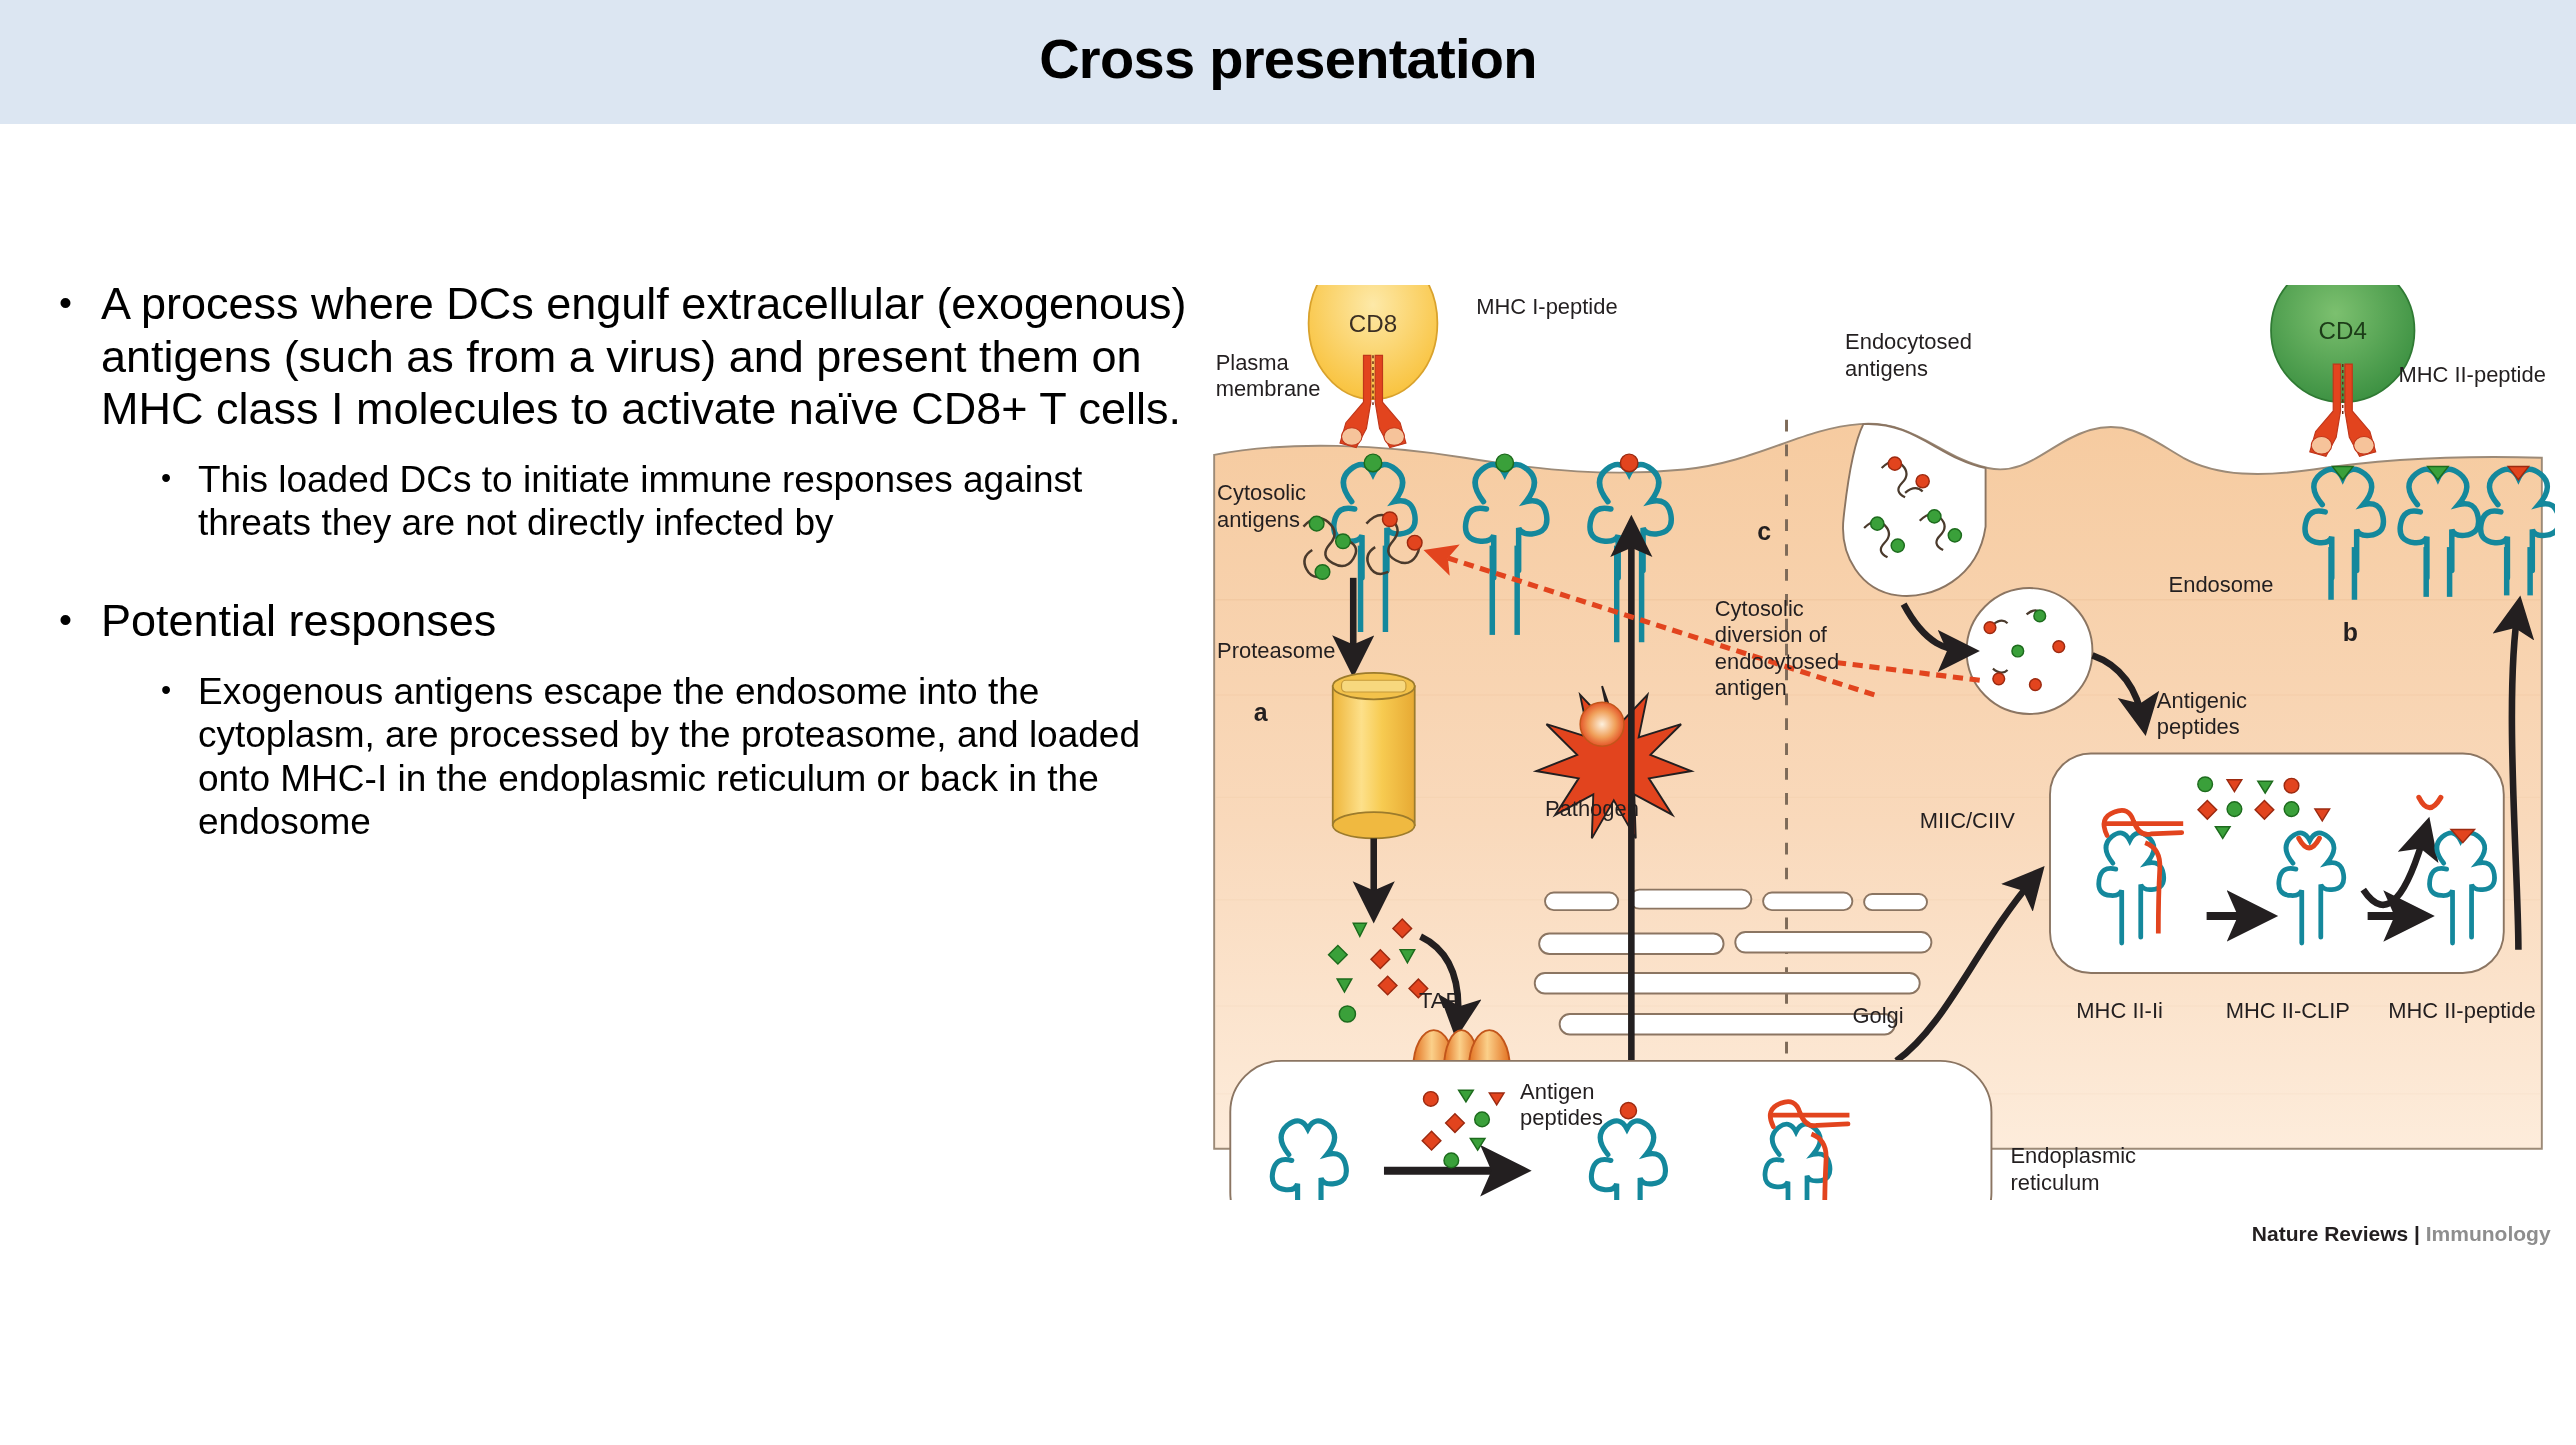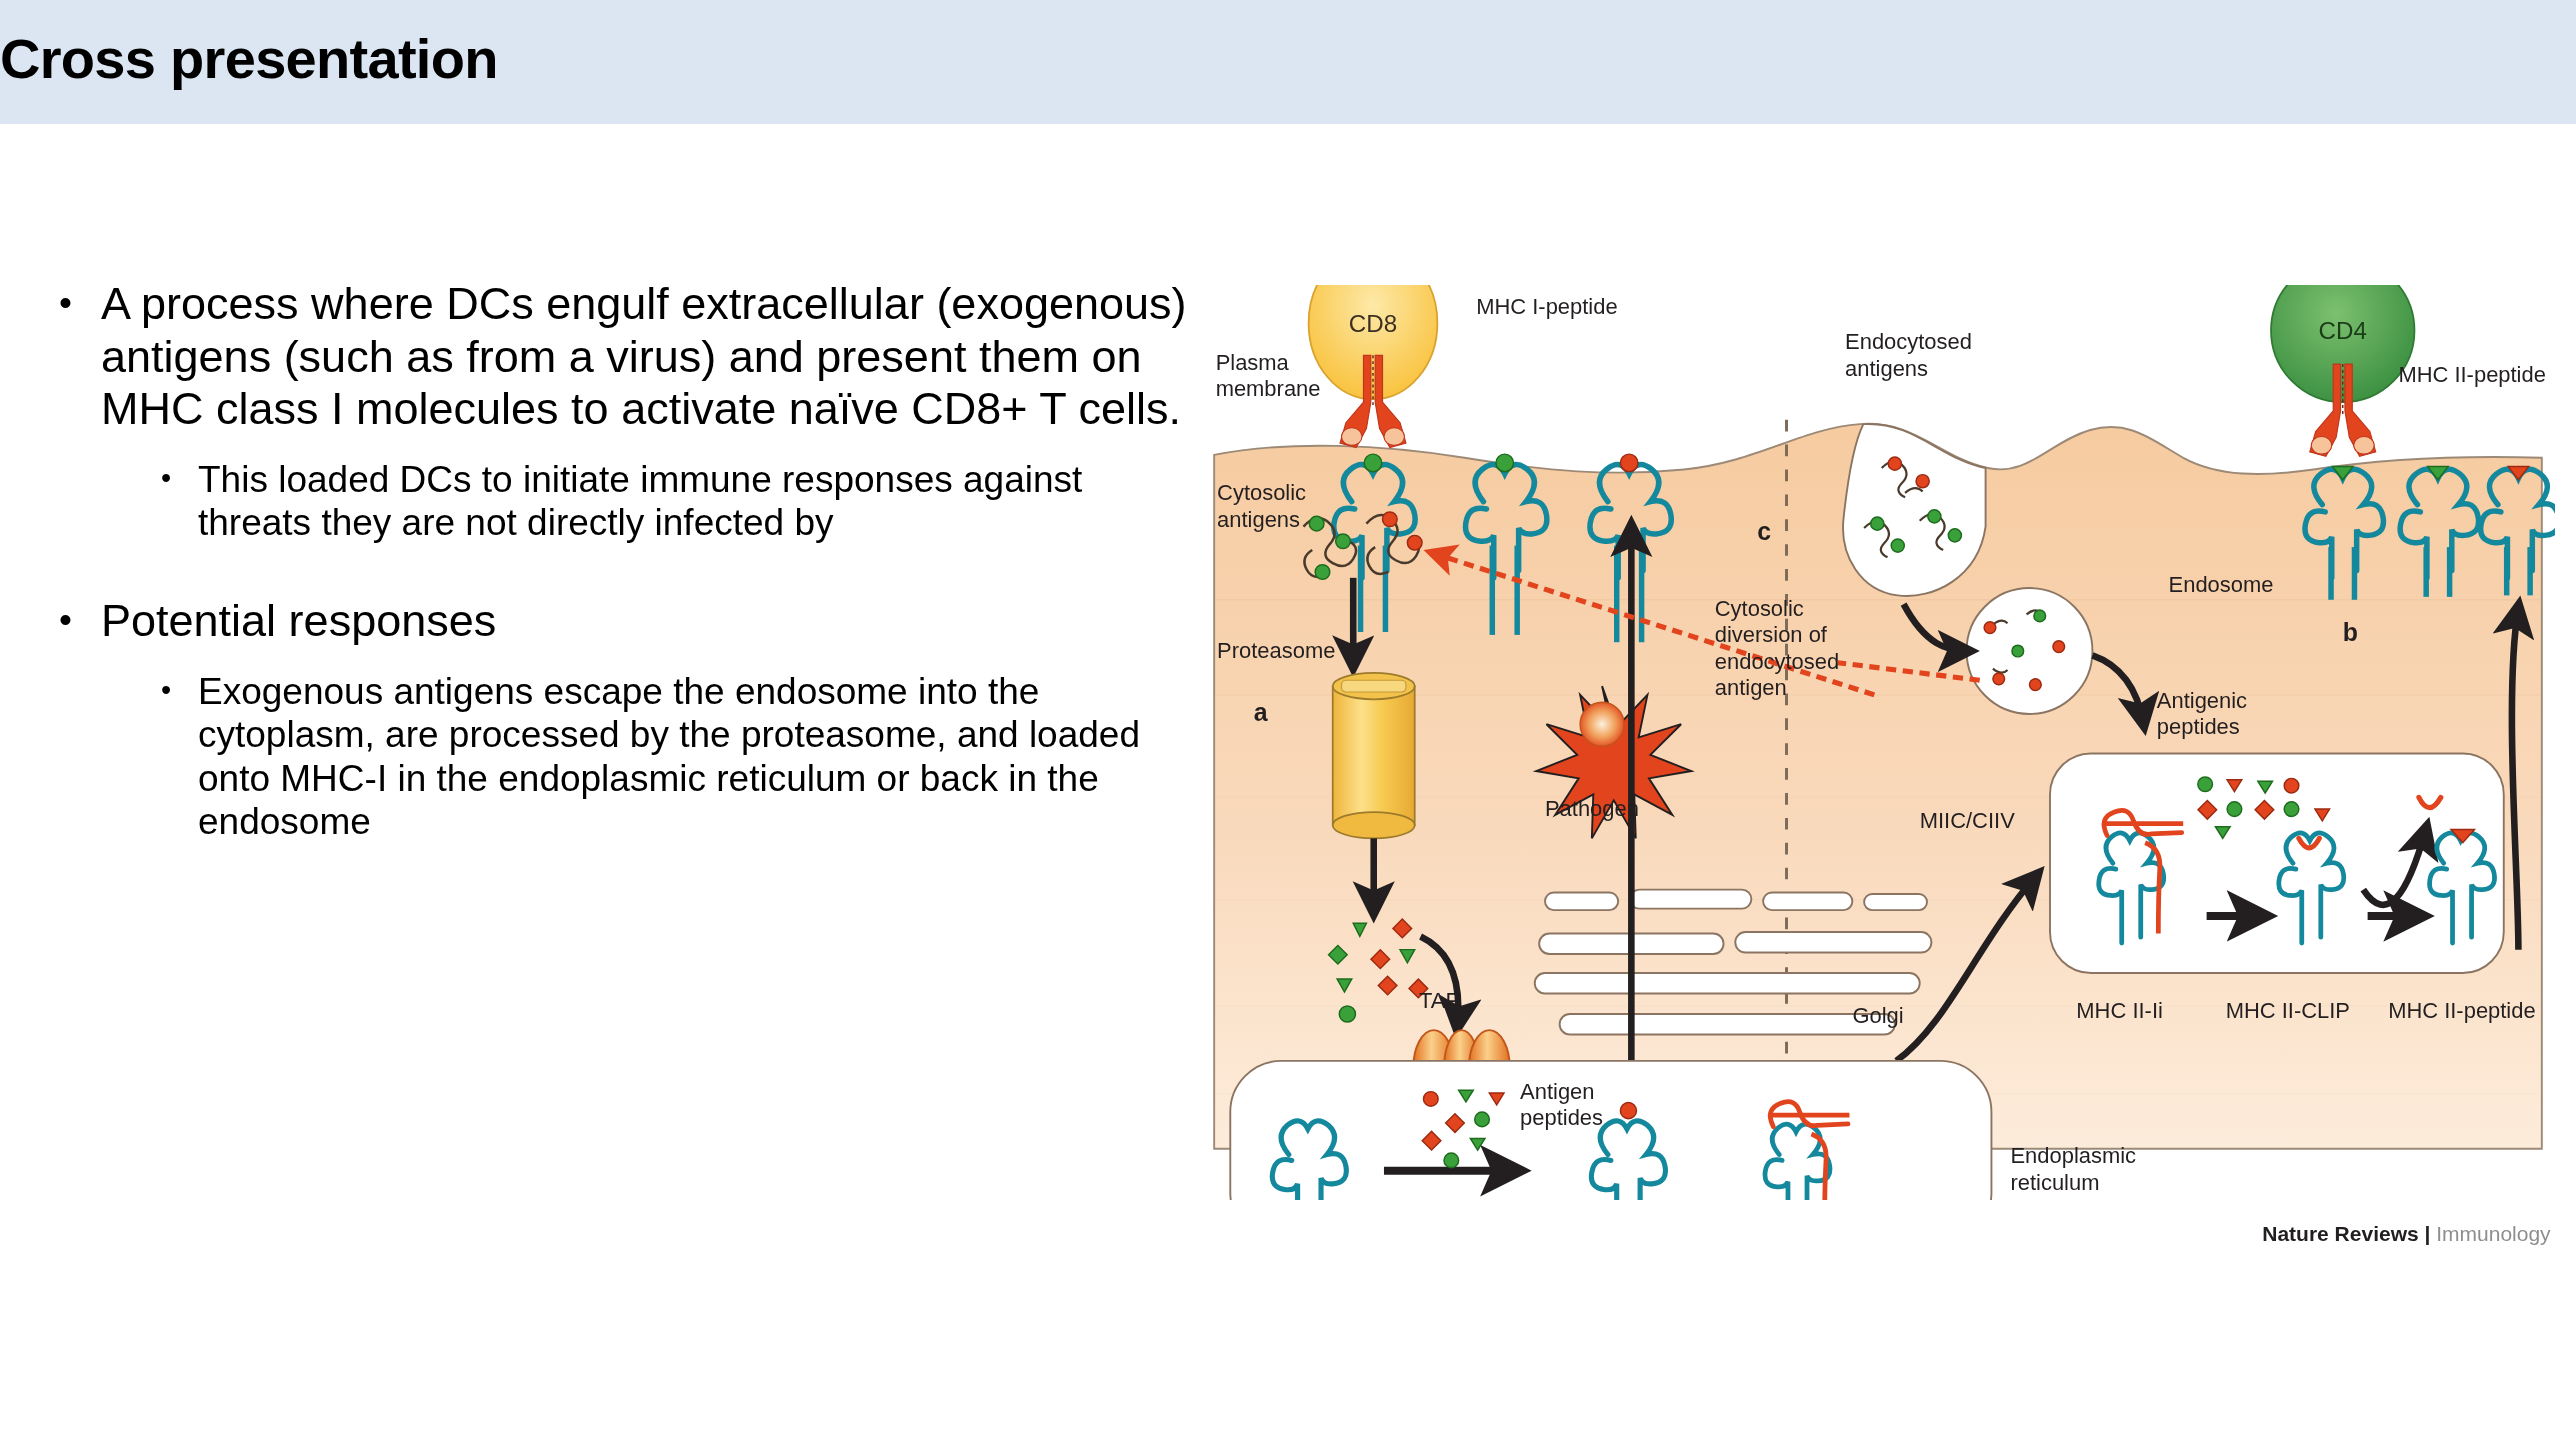--- a/index.html
+++ b/index.html
@@ -9,20 +9,21 @@
     font-family:"Liberation Sans",sans-serif;
     overflow:hidden;position:relative;
   }
   
   #title-band{
     position:absolute;left:0;top:0;width:2576px;height:124px;
     background:#dce6f2;
   }
   #title-text{
     position:absolute;left:0;top:26px;width:2576px;
+    text-align:center;
     font-size:56px;font-weight:bold;color:#000;
     letter-spacing:-0.7px;
   }
   
   #body-col{
     position:absolute;left:59px;top:278px;width:1142px;
   }
   .b1{
     display:flex;font-size:45px;line-height:1.17;color:#000;
     margin-bottom:0px;
@@ -43,21 +44,21 @@
     position:absolute;left:1201px;top:285px;width:1354px;height:974px;
     background:#ffffff;
   }
   #fig-canvas{
     position:absolute;left:0;top:0;width:1354px;height:915px;
   }
   #credit{
     position:absolute;right:4.4px;bottom:13px;
     font-size:21px;font-weight:bold;color:#231f20;white-space:nowrap;
   }
-  #credit .light{color:#8e8e8e;font-weight:normal;margin-top:8px;}
+  #credit .light{color:#8e8e8e;font-weight:bold;margin-top:8px;}
   svg{display:block;}
 </style>
 </head>
 <body>
 
 <div id="title-band">
   <div id="title-text">Cross presentation</div>
 </div>
 
 <div id="body-col">

